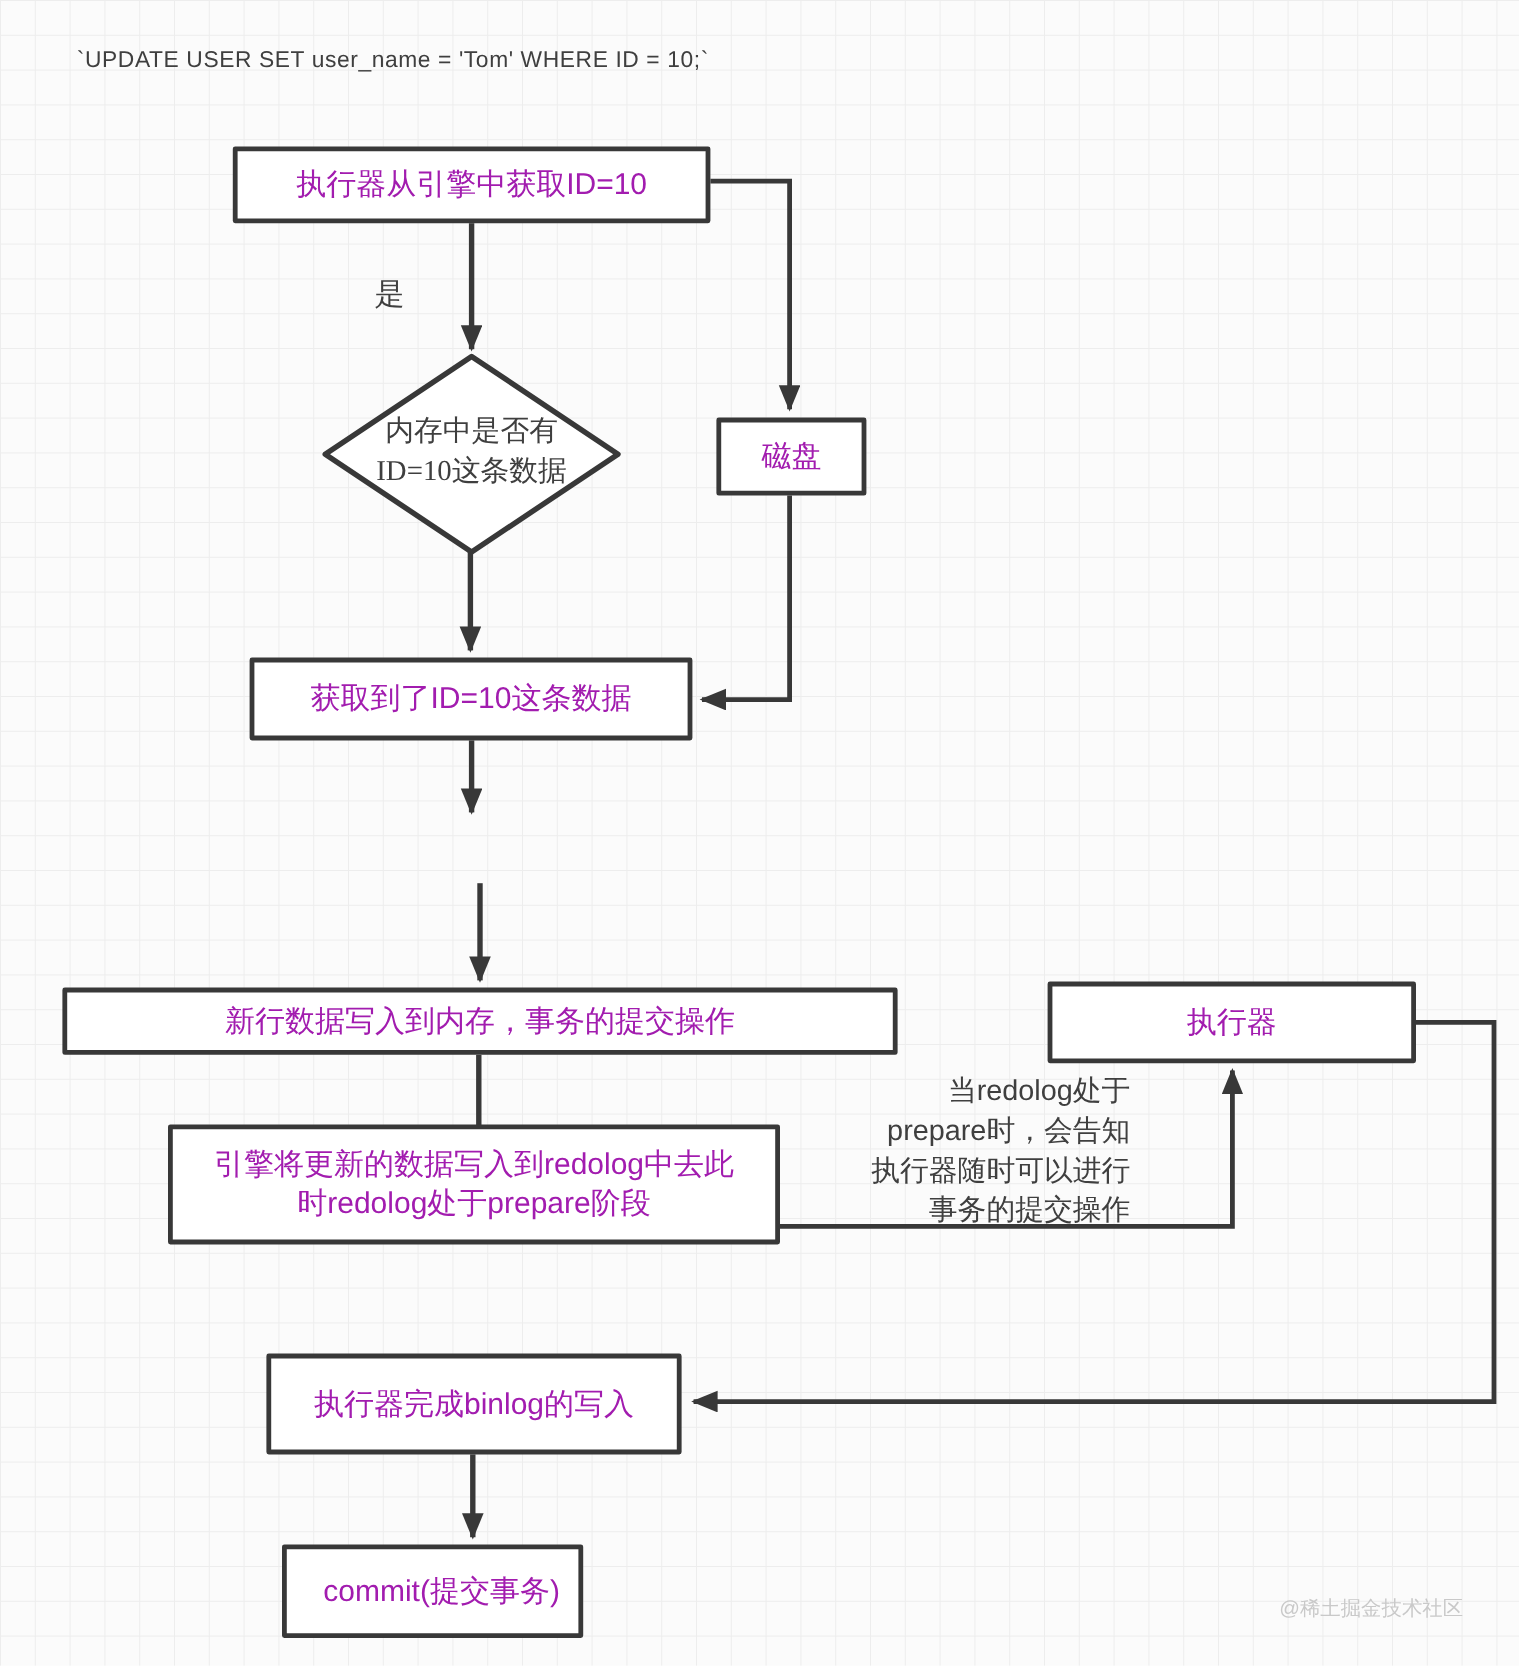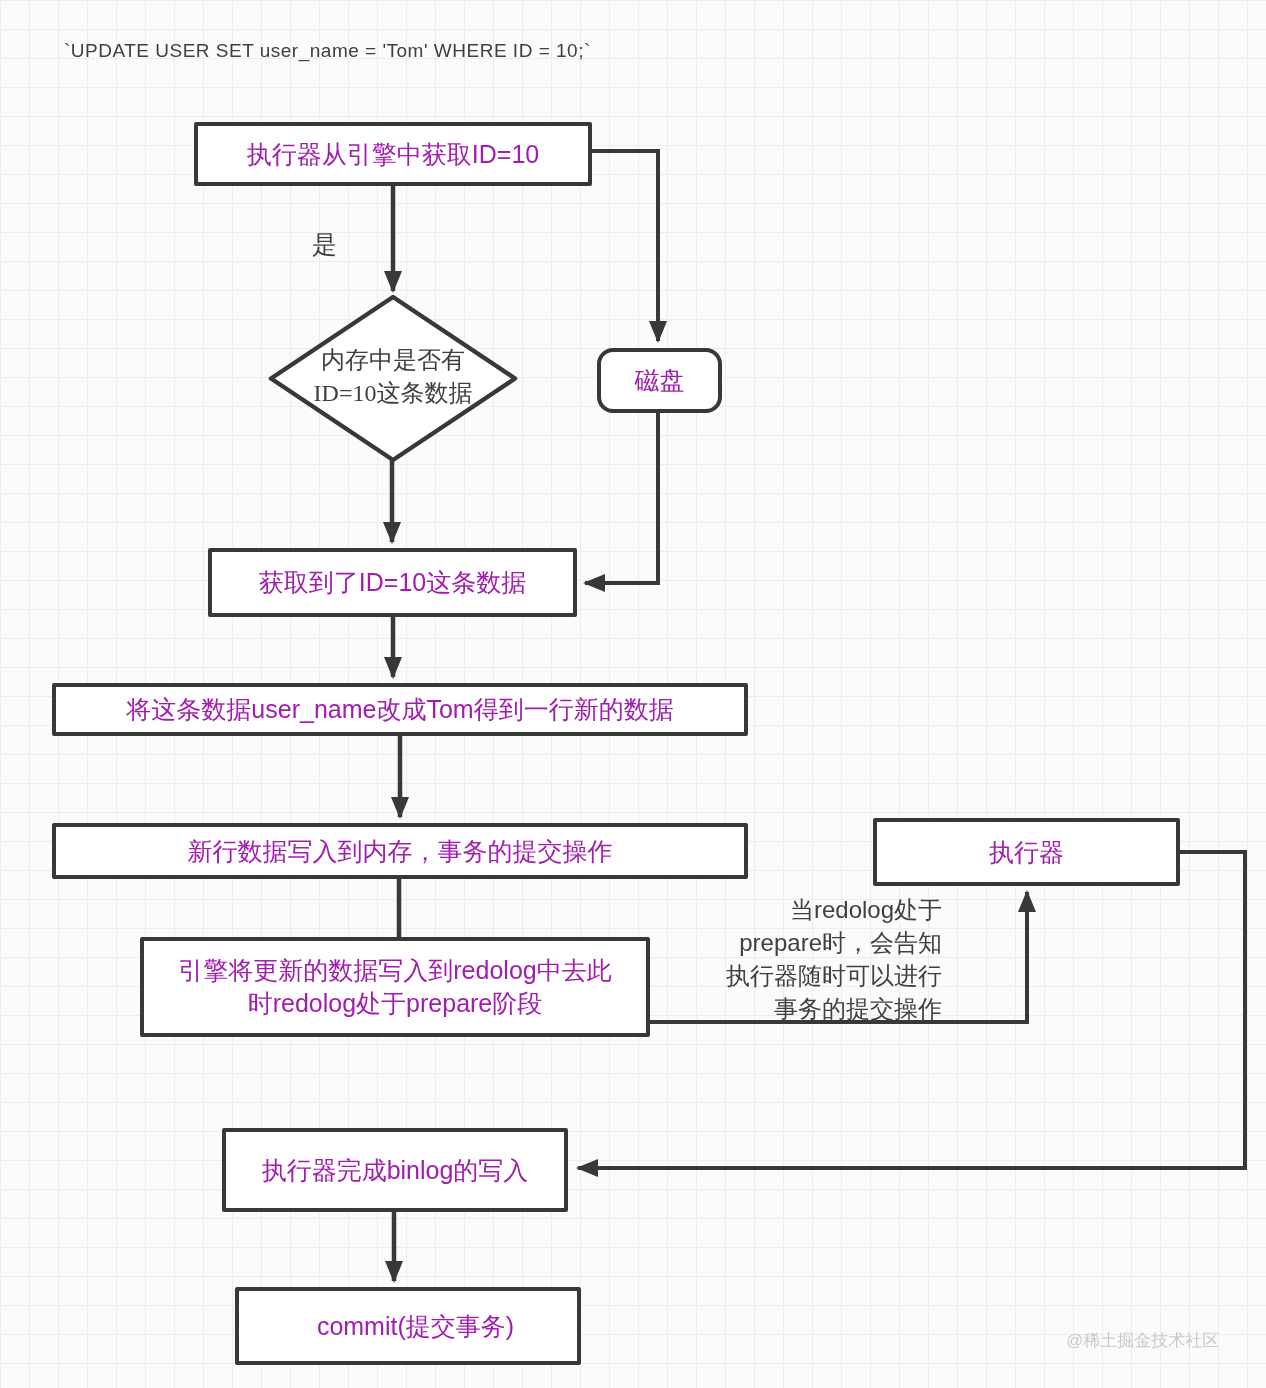--- a/index.html
+++ b/index.html
@@ -33,21 +33,21 @@
     display:flex;
     align-items:center;
     justify-content:center;
     text-align:center;
     font-size:25px;
     line-height:33px;
     color:#a21caf;
     white-space:pre-line;
     border-radius:2px;
   }
-  .node.rounded{ border-radius:16px; }
+  .node.rounded{ border-radius:2px; }
   .floating-label{
     position:absolute;
     font-size:25px;
     color:#3f3f3f;
     white-space:pre-line;
     text-align:center;
   }
   .title{
     position:absolute;
     left:64px; top:40px;
@@ -115,33 +115,32 @@
 
   <div class="floating-label" style="left:312px; top:228px;">是</div>
 
   <div class="diamond-label">内存中是否有
 ID=10这条数据</div>
 
   <div class="node rounded" style="left:597px; top:348px; width:125px; height:65px;">磁盘</div>
 
   <div class="node" style="left:208px; top:548px; width:369px; height:69px;">获取到了ID=10这条数据</div>
 
-  <div class="node" style="left:52px; top:683px; width:696px; height:53px;">将这条数据user_name改成Tom得到一行新的数据</div>
 
   <div class="node" style="left:52px; top:823px; width:696px; height:56px;">新行数据写入到内存，事务的提交操作</div>
 
   <div class="node" style="left:873px; top:818px; width:307px; height:68px;">执行器</div>
 
   <div class="node" style="left:140px; top:937px; width:510px; height:100px;">引擎将更新的数据写入到redolog中去此
 时redolog处于prepare阶段</div>
 
   <div class="note">当redolog处于
 prepare时，会告知
 执行器随时可以进行
 事务的提交操作</div>
 
   <div class="node" style="left:222px; top:1128px; width:346px; height:84px;">执行器完成binlog的写入</div>
 
-  <div class="node" style="left:235px; top:1287px; width:346px; height:78px;padding-left:15px;">commit(提交事务)</div>
+  <div class="node" style="left:235px; top:1287px; width:251px; height:78px;padding-left:15px;">commit(提交事务)</div>
 
   <div class="watermark">@稀土掘金技术社区</div>
 
 </div>
 
 </body></html>

